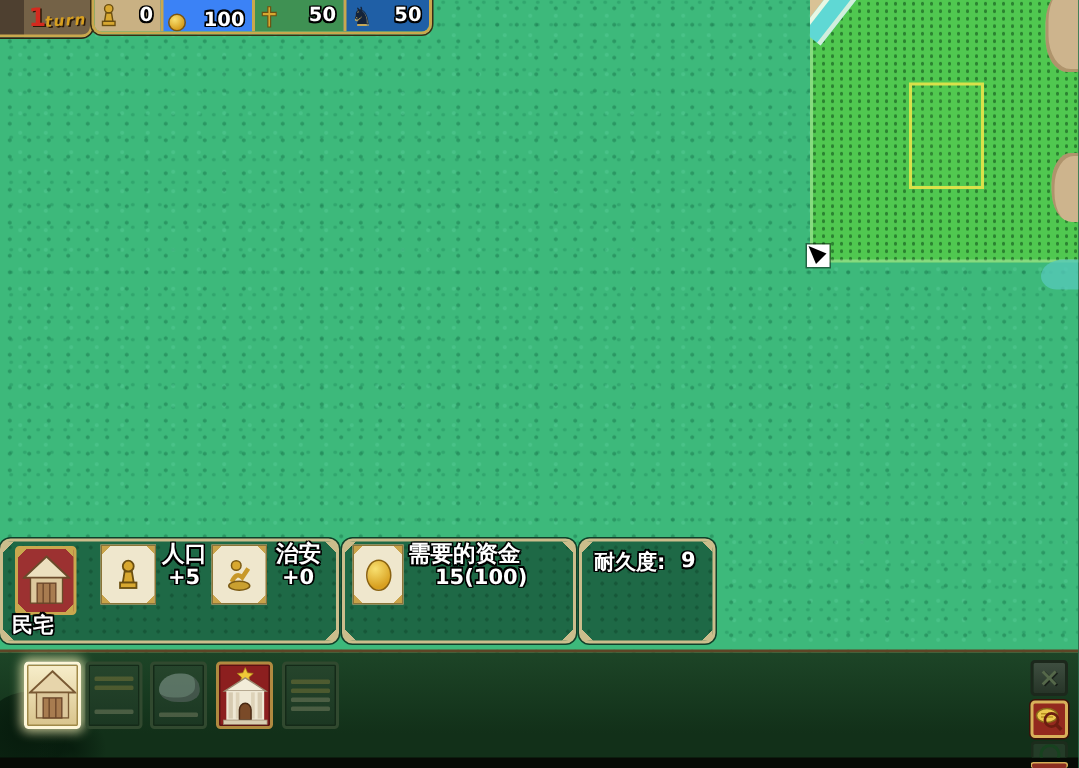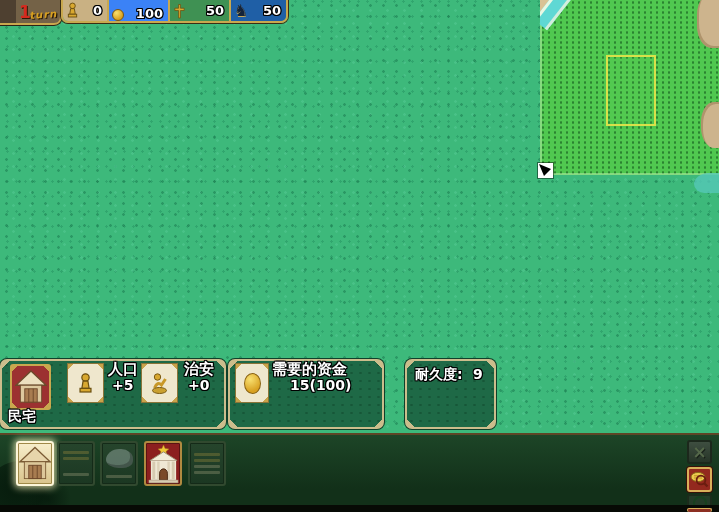--- a/index.html
+++ b/index.html
@@ -70,21 +70,21 @@
     border:2px solid #cbbd8c;border-radius:7px;box-shadow:0 0 0 1px #10402a;
     background:
       linear-gradient(135deg,#cbbd8c 5px,transparent 5px) 0 0/12px 12px no-repeat,
       linear-gradient(225deg,#cbbd8c 5px,transparent 5px) 100% 0/12px 12px no-repeat,
       linear-gradient(45deg,#cbbd8c 5px,transparent 5px) 0 100%/12px 12px no-repeat,
       linear-gradient(315deg,#cbbd8c 5px,transparent 5px) 100% 100%/12px 12px no-repeat,
       radial-gradient(circle,rgba(10,60,35,.4) 1px,transparent 1.4px) 0 0/9px 8px,
       #1e6946;}
   .panelA{left:0;width:226px;}
   .panelB{left:228px;width:156px;}
-  .panelC{left:386px;width:91px;margin-left:19px;}
+  .panelC{left:386px;width:91px;}
   .house-btn{position:absolute;left:8px;top:3px;width:41px;height:46px;box-sizing:border-box;
     background:
       linear-gradient(135deg,#c9a84e 4px,transparent 4px) 0 0/9px 9px no-repeat,
       linear-gradient(225deg,#c9a84e 4px,transparent 4px) 100% 0/9px 9px no-repeat,
       linear-gradient(45deg,#c9a84e 4px,transparent 4px) 0 100%/9px 9px no-repeat,
       linear-gradient(315deg,#c9a84e 4px,transparent 4px) 100% 100%/9px 9px no-repeat,
       #9c3131;
     border:2px solid #c9a84e;border-radius:3px;display:flex;align-items:center;justify-content:center;}
   .bname{position:absolute;left:6px;top:47px;font-size:14px;}
   .pbox{position:absolute;top:2px;width:37px;height:40px;box-sizing:border-box;

